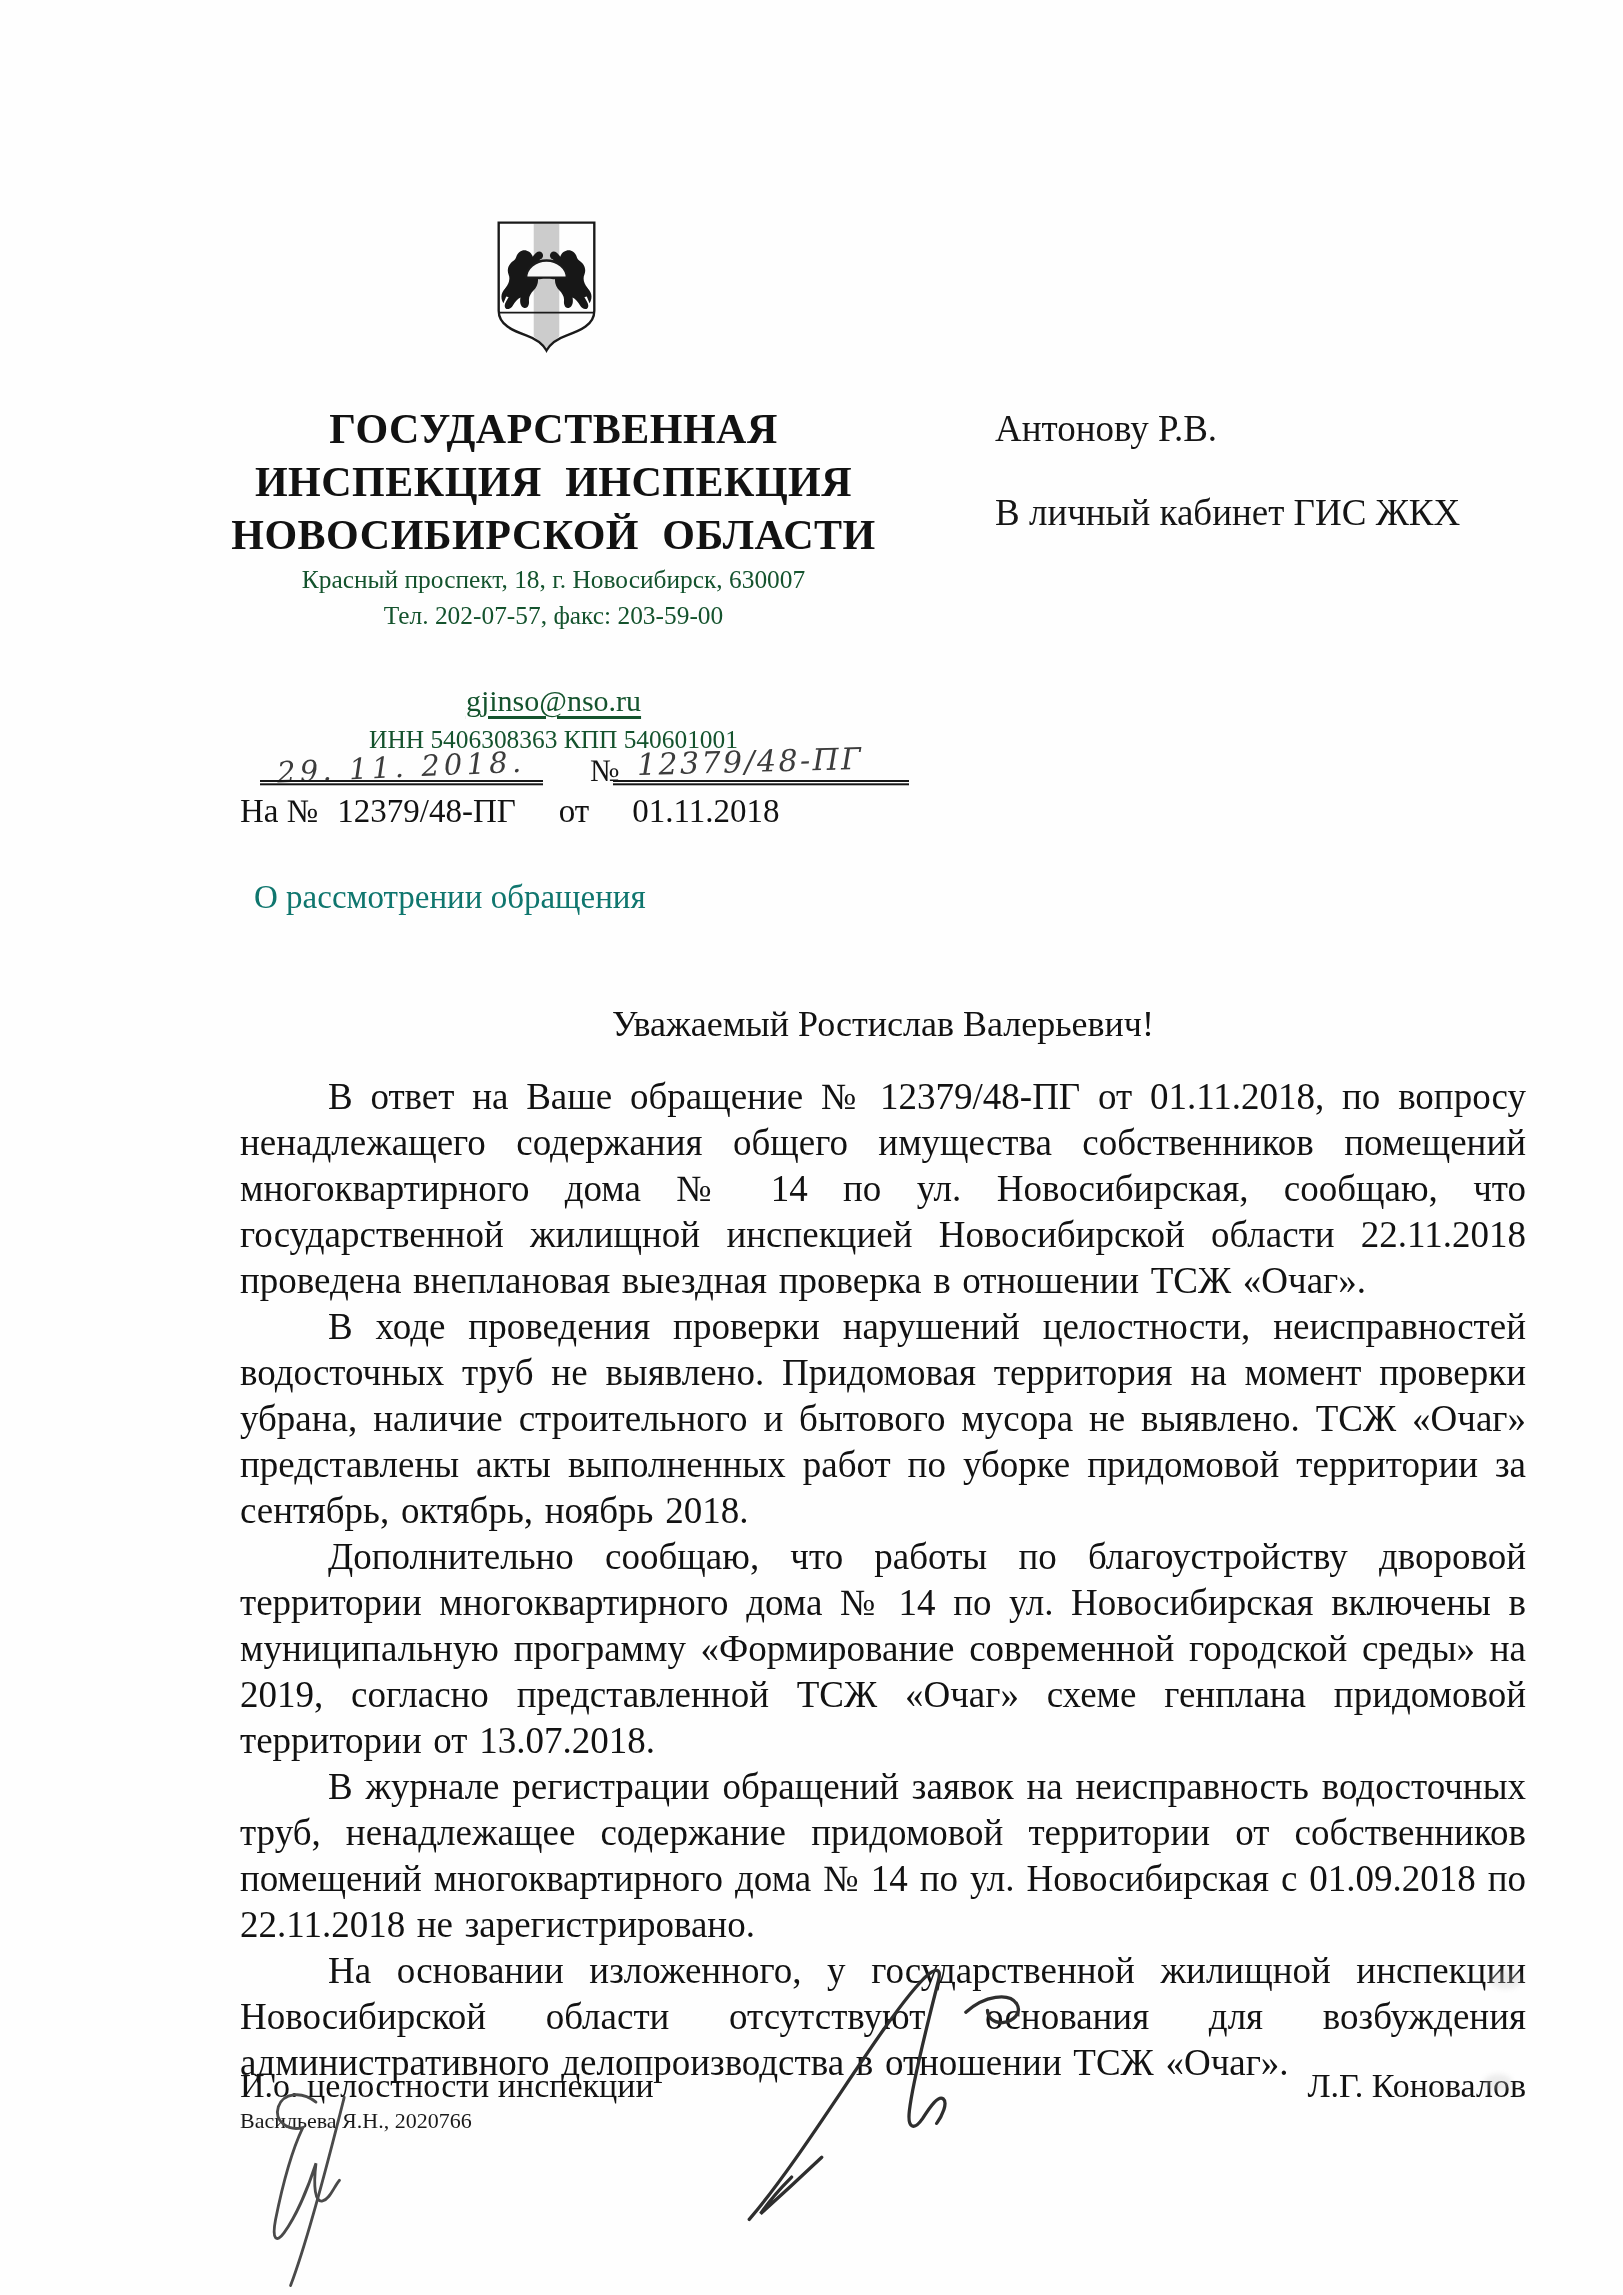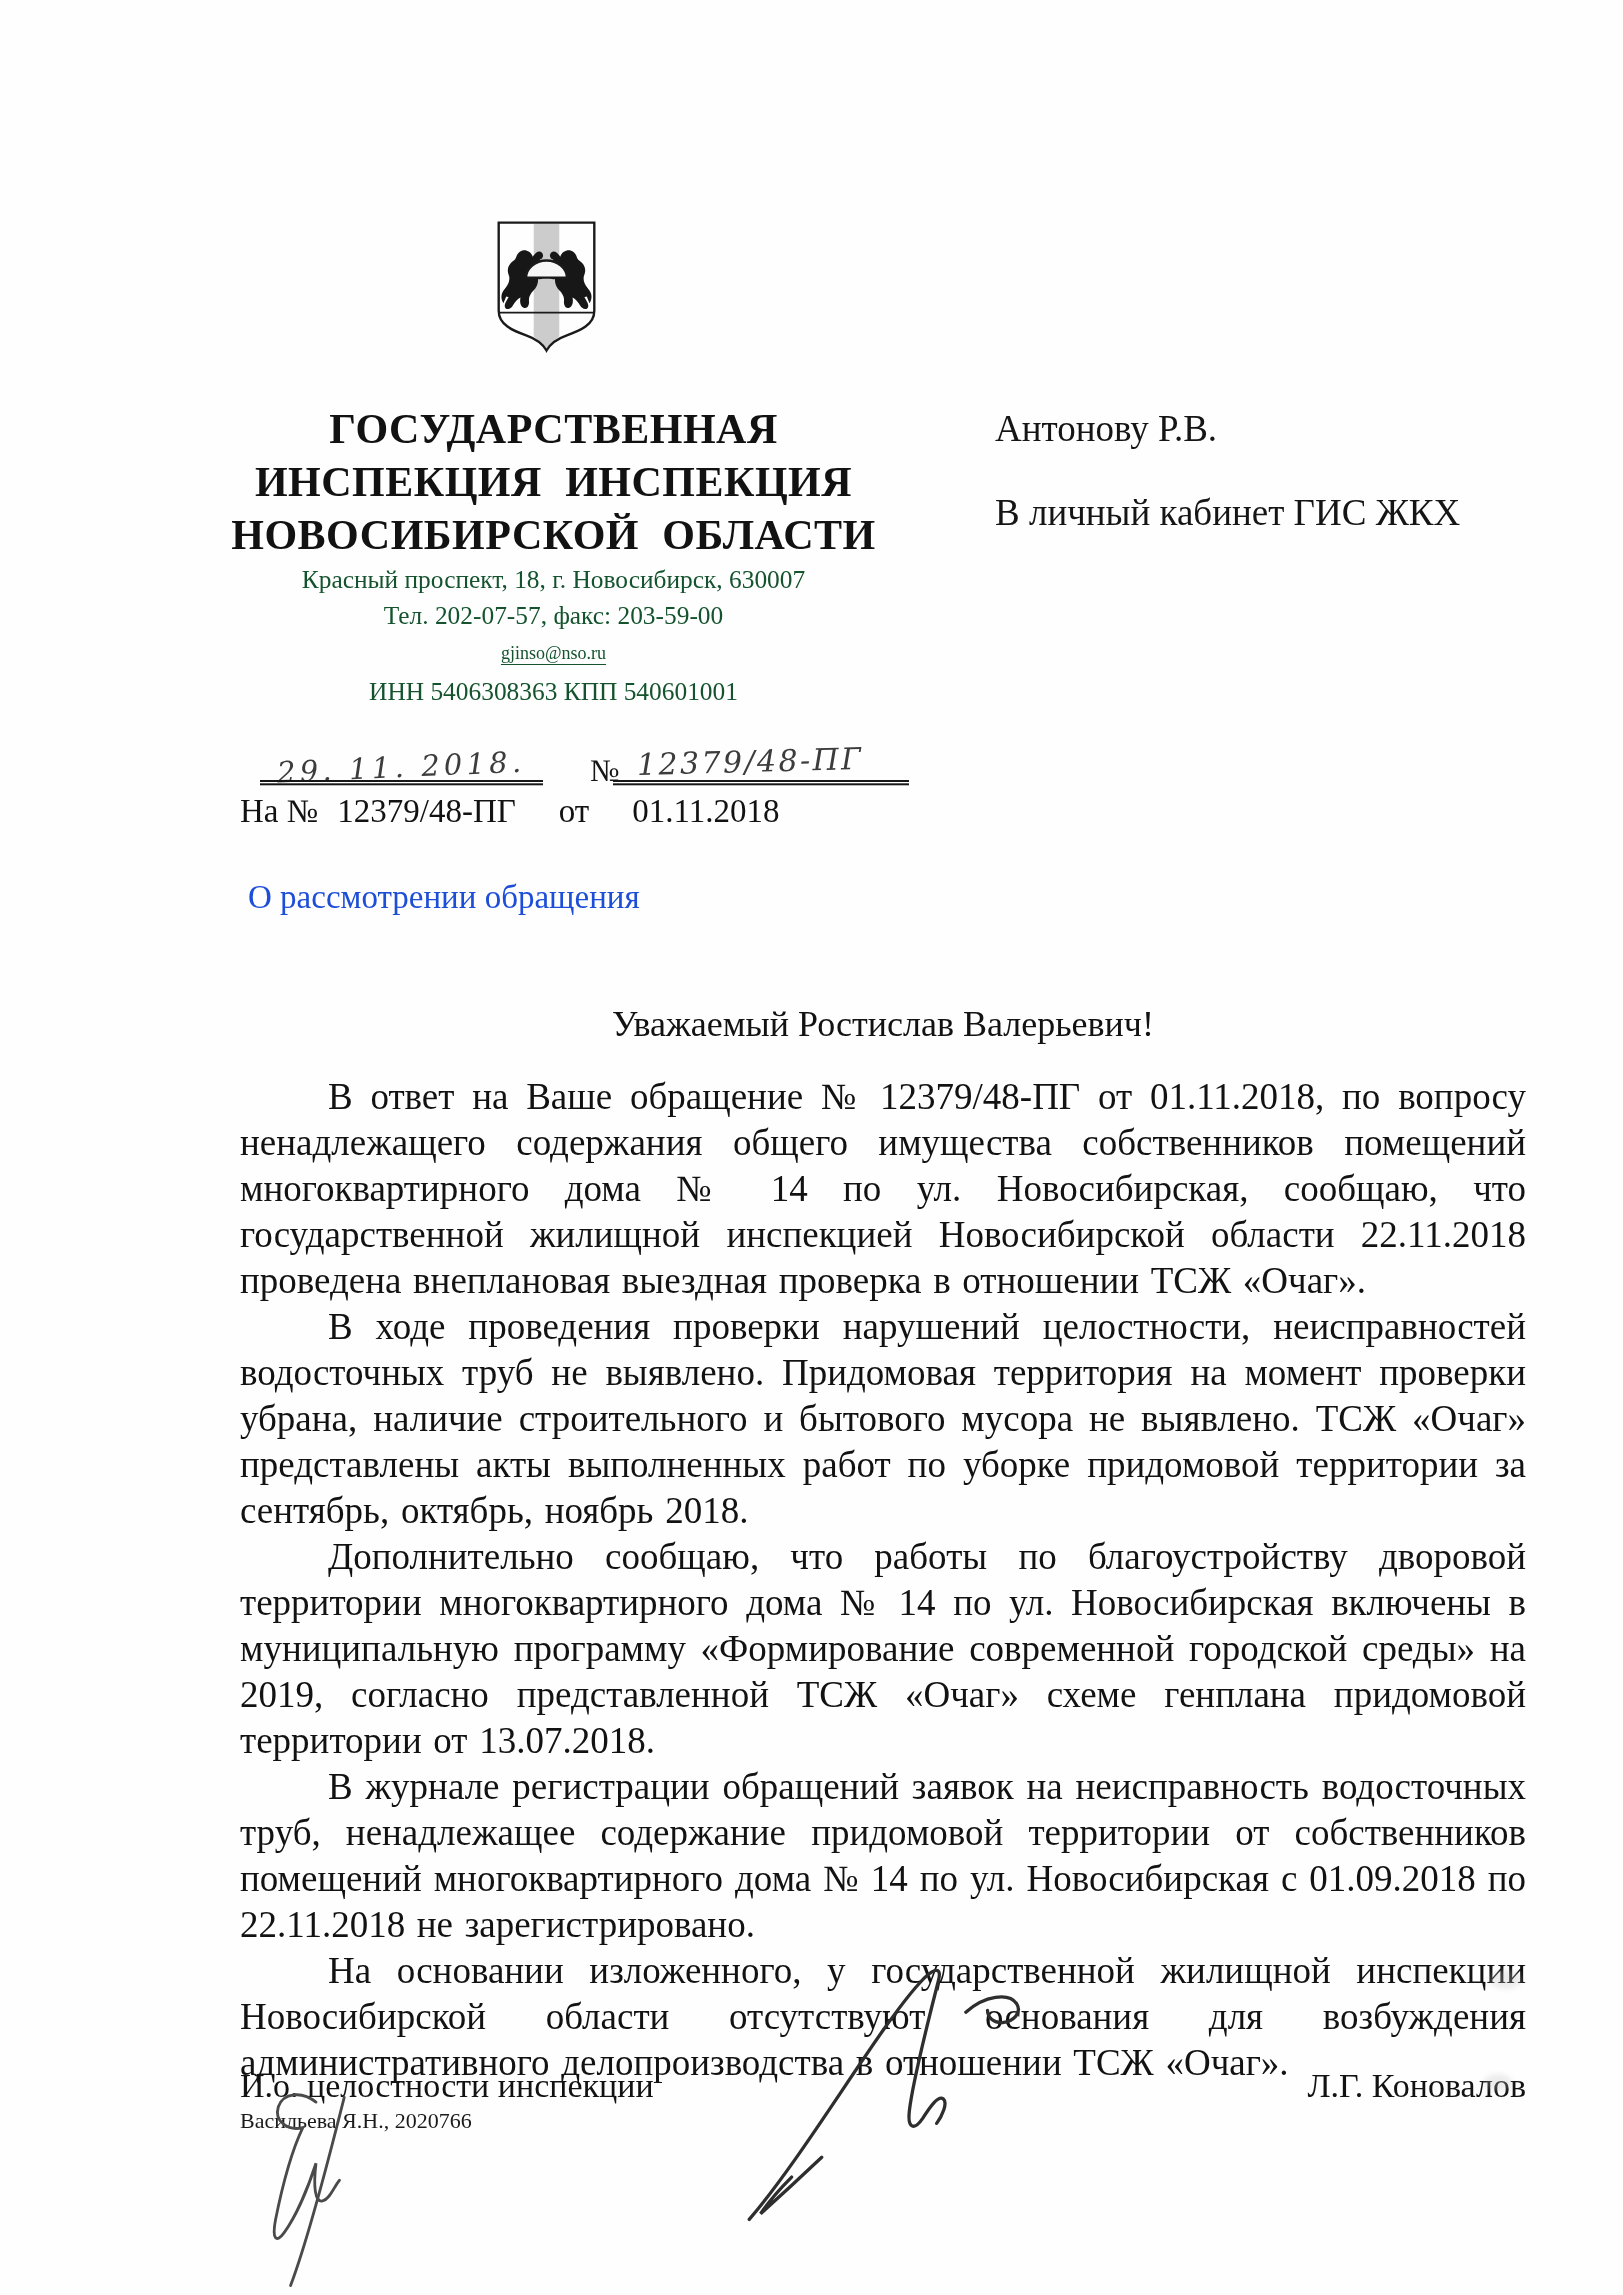--- a/index.html
+++ b/index.html
@@ -17,36 +17,36 @@
     position:absolute;left:226px;top:403px;width:655px;
     text-align:center;font-weight:700;font-size:42px;line-height:53px;
     letter-spacing:0.5px;word-spacing:12.3px;color:#121212;
   }
   .addressee{position:absolute;left:995px;top:406px;width:566px;font-size:37px;line-height:45px;color:#151515;}
   .addressee .line2{margin-top:39px;}
   .contact-block{
     position:absolute;left:226px;top:561px;width:655px;
     text-align:center;font-size:25.4px;line-height:36px;color:#14532d;
   }
-  .contact-block .email{font-size:18px;text-decoration:underline;text-underline-offset:4.7px;line-height:40px;}
+  .contact-block .email{font-size:30px;text-decoration:underline;text-underline-offset:4.7px;line-height:40px;margin-top:48px;}
   
   .handwriting{
     font-family:"DejaVu Serif",serif;font-style:italic;color:#3c3c3c;
   }
   .hw-date{position:absolute;left:277px;top:750px;font-size:29px;letter-spacing:4.2px;transform:rotate(-2.5deg);}
   .hw-number{position:absolute;left:637px;top:744px;font-size:30px;letter-spacing:2.4px;transform:rotate(-1.5deg);}
   .num-sign{position:absolute;left:590px;top:753px;font-size:31px;color:#161616;}
   .rule{position:absolute;height:1.9px;background:#161616;box-shadow:0 3.3px 0 #161616;}
   .rule-date{left:260px;top:780px;width:283px;}
   .rule-number{left:613px;top:780px;width:296px;}
   .reply-line{position:absolute;left:240px;top:793px;font-size:33px;color:#121212;white-space:nowrap;}
   .reply-line .gap-s{display:inline-block;width:19px;}
   .reply-line .gap-m{display:inline-block;width:43px;}
   
-  .subject{position:absolute;left:248px;top:879px;font-size:33px;color:#1d4ed8;}
+  .subject{position:absolute;left:254px;top:879px;font-size:33px;color:#0f766e;}
   .salutation{position:absolute;left:240px;top:1003px;width:1286px;text-align:center;font-size:36px;color:#121212;}
   .body-text{
     position:absolute;left:240px;top:1074px;width:1286px;
     font-size:37px;line-height:46px;text-align:justify;color:#121212;
   }
   .body-text p{margin:0;text-indent:88px;word-spacing:2.4px;}
   
   .sign-row{
     position:absolute;left:240px;top:2067px;width:1286px;
     display:flex;justify-content:space-between;font-size:34px;color:#121212;

